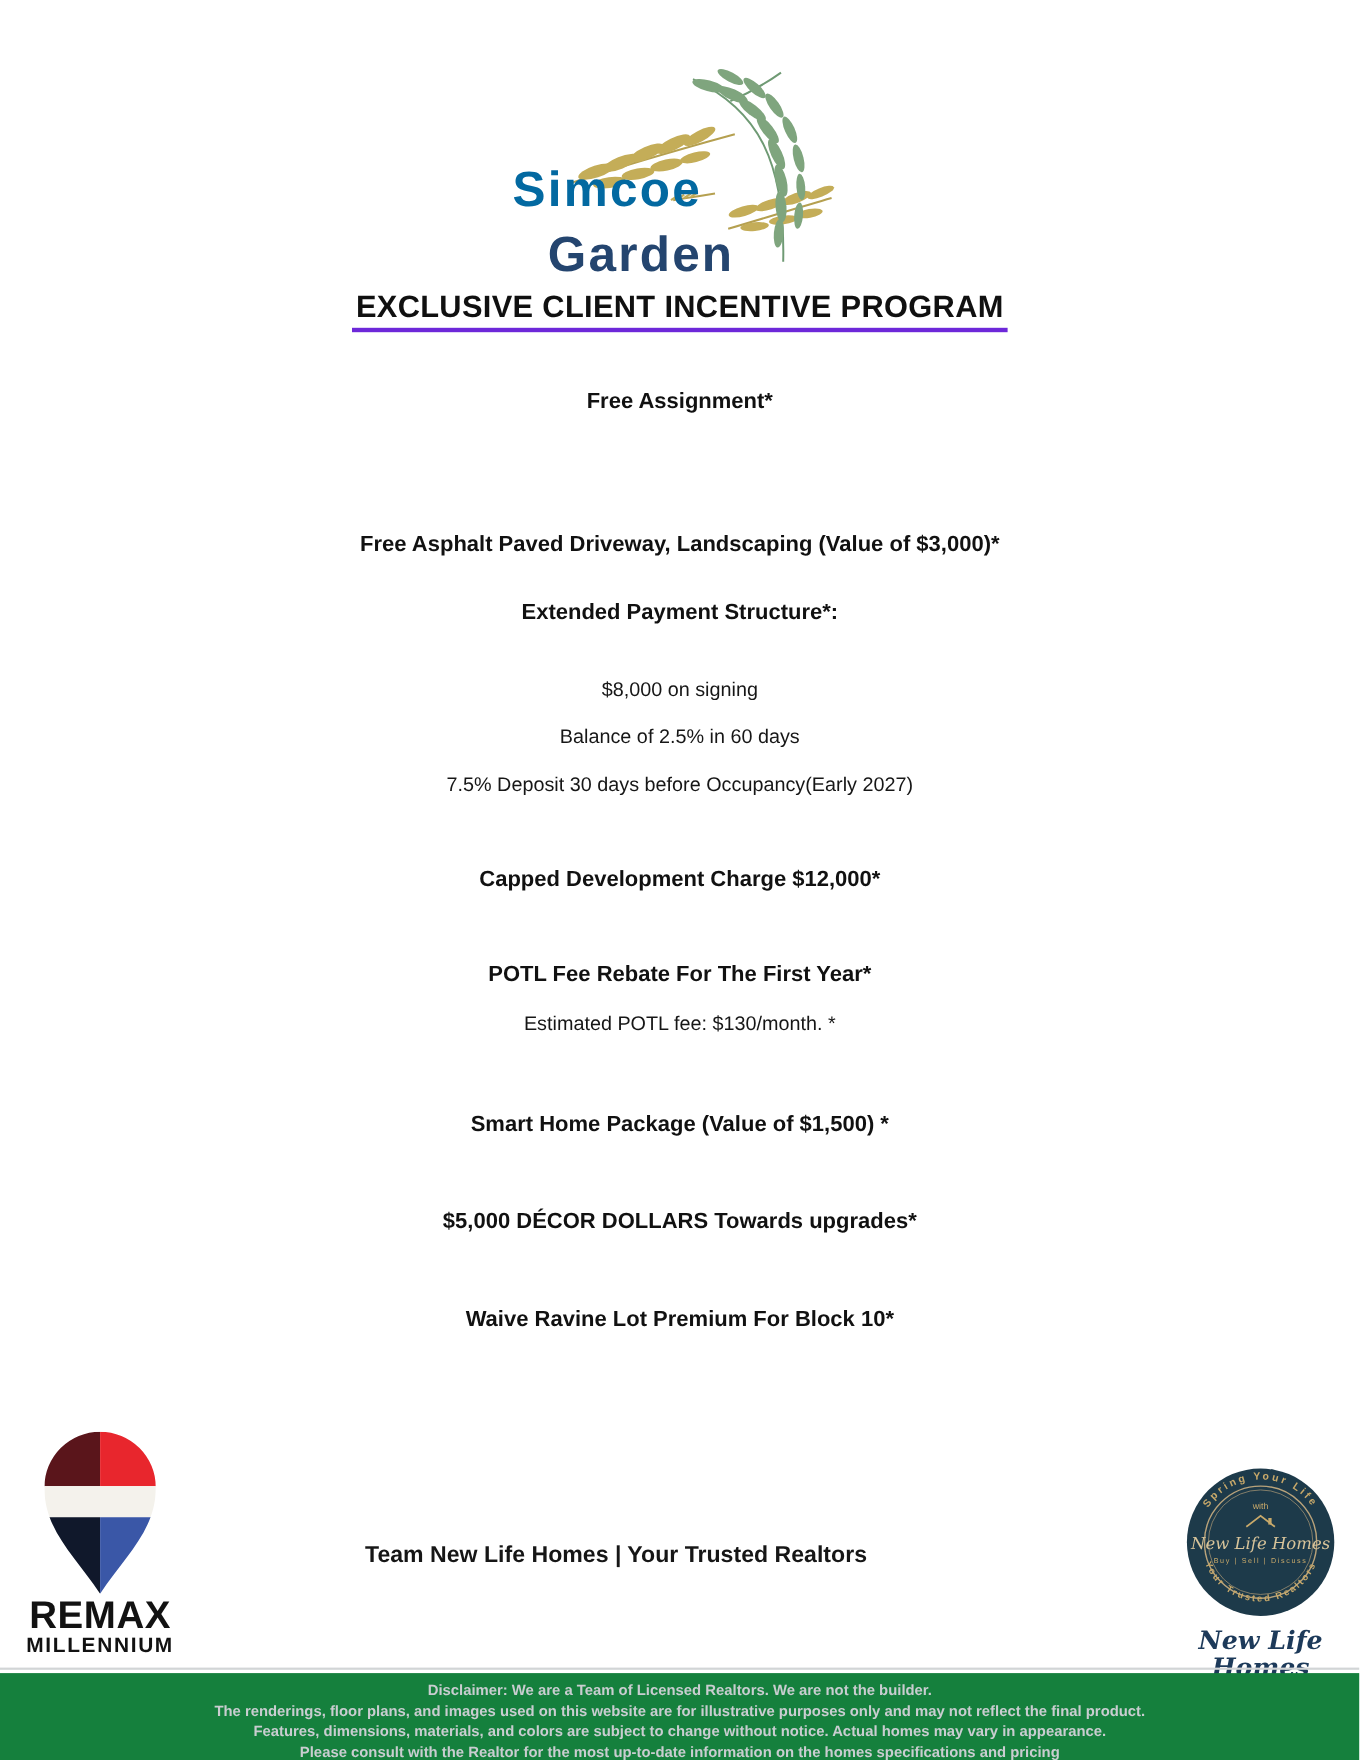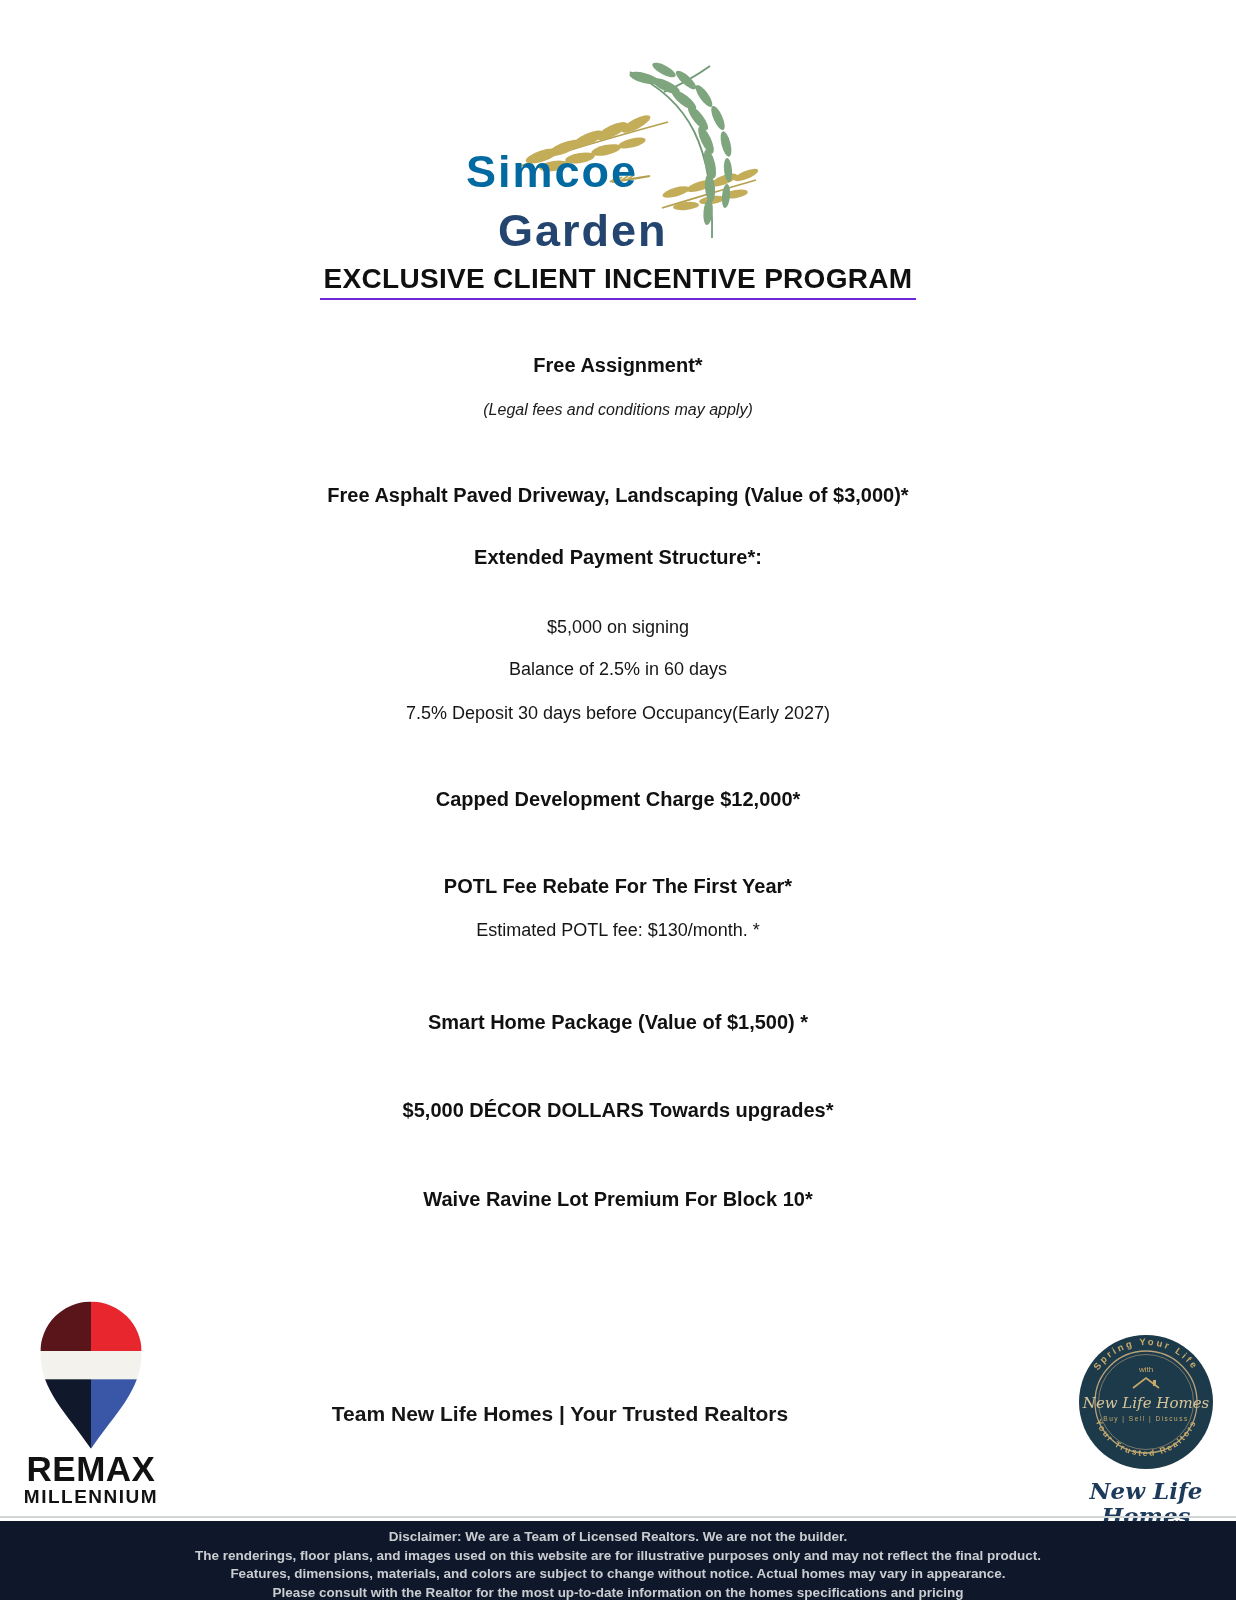--- a/index.html
+++ b/index.html
@@ -19,41 +19,41 @@
   .logo-t2{position:absolute;left:46px;top:131px;font-size:45px;font-weight:bold;
     letter-spacing:2px;color:#24456f;margin-top:14px;}
   
   .line{position:absolute;left:0;width:100%;text-align:center;white-space:pre;}
   .h{font-weight:bold;font-size:20px;color:#111111;}
   .s{font-size:18px;color:#161616;}
   .i{font-style:italic;font-size:16px;color:#1b1b1b;}
   .title-wrap{position:absolute;top:263px;left:0;width:100%;text-align:center;}
   .title-wrap span{
     display:inline-block;font-size:28px;font-weight:bold;color:#101010;
-    letter-spacing:.3px;border-bottom:2px solid #6d28d9;padding:0 4px 3px 4px;
+    letter-spacing:.3px;border-bottom:4px solid #6d28d9;padding:0 4px 3px 4px;
   }
   
   .remax{position:absolute;left:16px;top:1298px;width:150px;text-align:center;}
   .remax svg{display:block;margin:0 auto;}
   .remax-brand{font-size:35px;font-weight:bold;letter-spacing:.5px;color:#121212;
     line-height:34px;margin-top:2px;}
   .remax-office{font-size:19px;font-weight:bold;letter-spacing:1.5px;color:#121212;
     line-height:22px;}
   .team-line{position:absolute;top:1402px;left:0;width:1120px;text-align:center;
     font-size:21px;font-weight:bold;color:#161616;}
   .nlh{position:absolute;left:1068px;top:1332px;width:156px;text-align:center;}
   .nlh-script{font-family:"DejaVu Serif","Liberation Serif",serif;font-style:italic;
     font-size:23px;font-weight:bold;color:#1d3a5a;line-height:25px;margin-top:2px;}
   .nlh-tag{font-family:"Liberation Serif",serif;font-weight:bold;font-size:12px;
     color:#b9963f;line-height:14px;}
   
   .footer-rule{position:absolute;left:0;top:1516px;width:100%;height:2px;background:#d2d5d6;}
   .disclaimer{
     position:absolute;left:0;top:1521px;width:100%;height:79px;
-    background:#0f172a;color:#c9cdd0;text-align:center;
+    background:#15803d;color:#c9cdd0;text-align:center;
     font-size:13.5px;font-weight:bold;line-height:18.5px;
     padding-top:7px;box-sizing:border-box;
   }
   .disclaimer div{white-space:pre;}
 </style>
 </head>
 <body>
 
 <div class="page">
 
@@ -112,26 +112,25 @@
     </svg>
     <div class="logo-t1">Simcoe</div>
     <div class="logo-t2">Garden</div>
   </div>
 
   <div class="title-wrap">
     <span>EXCLUSIVE CLIENT INCENTIVE PROGRAM</span>
   </div>
 
   <div class="line h" style="top:354px">Free Assignment*</div>
-  <div class="line i" style="top:401px">(Legal fees and conditions may apply)</div>
 
   <div class="line h" style="top:484px">Free Asphalt Paved Driveway, Landscaping (Value of $3,000)*</div>
 
   <div class="line h" style="top:546px">Extended Payment Structure*:</div>
-  <div class="line s" style="top:617px">$5,000 on signing</div>
+  <div class="line s" style="top:617px">$8,000 on signing</div>
   <div class="line s" style="top:659px">Balance of 2.5% in 60 days</div>
   <div class="line s" style="top:703px">7.5% Deposit 30 days before Occupancy(Early 2027)</div>
 
   <div class="line h" style="top:788px">Capped Development Charge $12,000*</div>
 
   <div class="line h" style="top:875px">POTL Fee Rebate For The First Year*</div>
   <div class="line s" style="top:920px">Estimated POTL fee: $130/month. *</div>
 
   <div class="line h" style="top:1011px">Smart Home Package (Value of $1,500) *</div>
 

